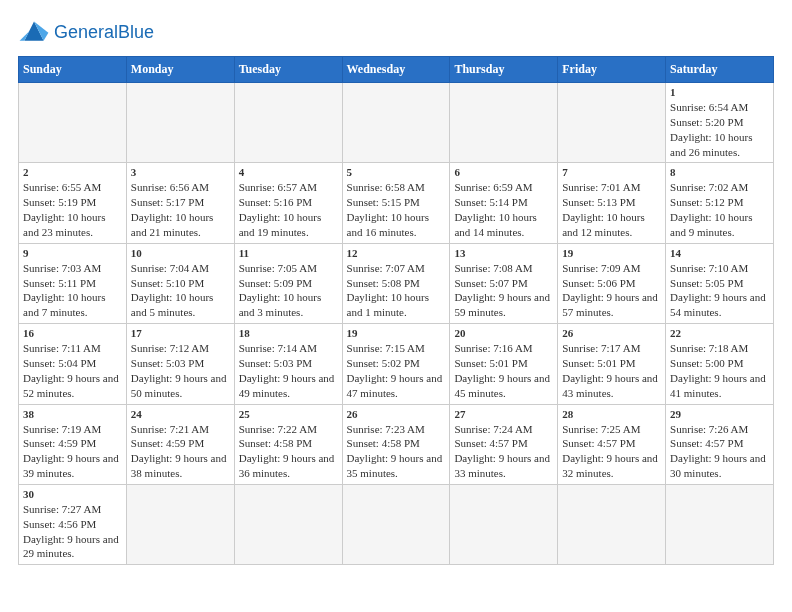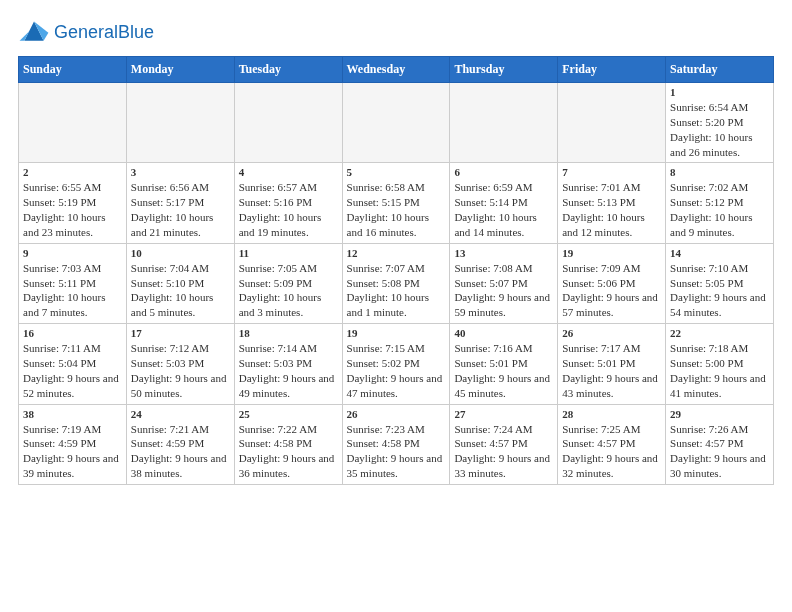--- a/index.html
+++ b/index.html
@@ -212,21 +212,21 @@
           </td>
           <td>
             <span class="day-num">18</span>
             <div class="day-info">Sunrise: 7:14 AM<br>Sunset: 5:03 PM<br>Daylight: 9 hours and 49 minutes.</div>
           </td>
           <td>
             <span class="day-num">19</span>
             <div class="day-info">Sunrise: 7:15 AM<br>Sunset: 5:02 PM<br>Daylight: 9 hours and 47 minutes.</div>
           </td>
           <td>
-            <span class="day-num">40</span>
+            <span class="day-num">20</span>
             <div class="day-info">Sunrise: 7:16 AM<br>Sunset: 5:01 PM<br>Daylight: 9 hours and 45 minutes.</div>
           </td>
           <td>
             <span class="day-num">26</span>
             <div class="day-info">Sunrise: 7:17 AM<br>Sunset: 5:01 PM<br>Daylight: 9 hours and 43 minutes.</div>
           </td>
           <td>
             <span class="day-num">22</span>
             <div class="day-info">Sunrise: 7:18 AM<br>Sunset: 5:00 PM<br>Daylight: 9 hours and 41 minutes.</div>
           </td>
@@ -253,16 +253,28 @@
             <div class="day-info">Sunrise: 7:24 AM<br>Sunset: 4:57 PM<br>Daylight: 9 hours and 33 minutes.</div>
           </td>
           <td>
             <span class="day-num">28</span>
             <div class="day-info">Sunrise: 7:25 AM<br>Sunset: 4:57 PM<br>Daylight: 9 hours and 32 minutes.</div>
           </td>
           <td>
             <span class="day-num">29</span>
             <div class="day-info">Sunrise: 7:26 AM<br>Sunset: 4:57 PM<br>Daylight: 9 hours and 30 minutes.</div>
           </td>
+        </tr>
+        <tr>
+          <td class="last-row">
+            <span class="day-num">30</span>
+            <div class="day-info">Sunrise: 7:27 AM<br>Sunset: 4:56 PM<br>Daylight: 9 hours and 29 minutes.</div>
+          </td>
+          <td class="empty last-row"></td>
+          <td class="empty last-row"></td>
+          <td class="empty last-row"></td>
+          <td class="empty last-row"></td>
+          <td class="empty last-row"></td>
+          <td class="empty last-row"></td>
         </tr>
       </tbody>
   </table>
 </div>
 
 </body></html>

